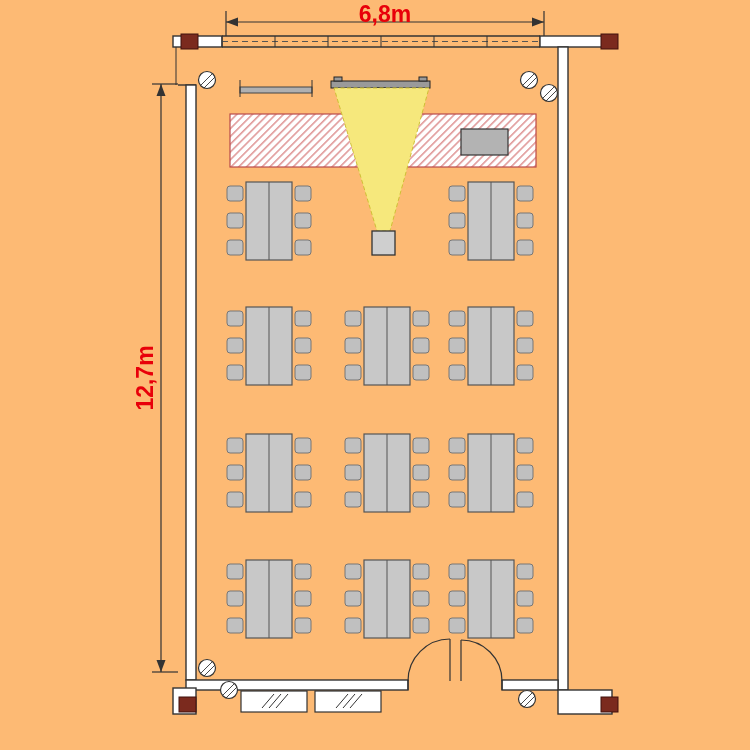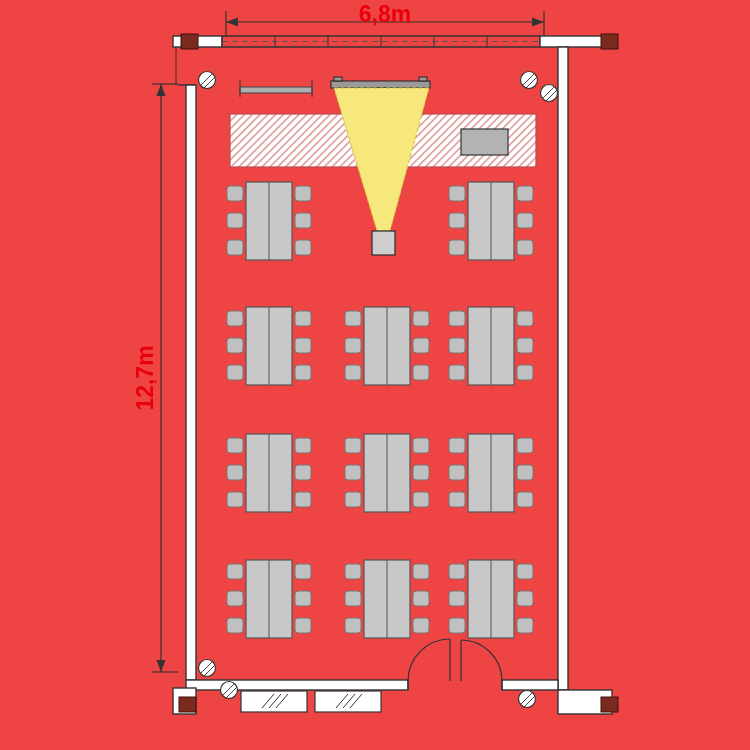--- a/index.html
+++ b/index.html
@@ -2,21 +2,21 @@
 <html style="--dimension-text: #e8000a; --wall-line: #333333; --table-fill: #c8c8c8; --table-stroke: #555555; --chair-fill: #c0c0c0; --chair-stroke: #777777; --cone-fill: #f6e87c; --cone-stroke: #cfc035; --hatch-stroke: #b94a4a; --hatch-line: #e09999; --desk-fill: #b3b3b3; --marker-fill: #7b2a1e; --screen-fill: #9a9a9a;"><head>
 <meta charset="utf-8">
 <style>
   html, body {
     margin: 0; padding: 0;
     background: #ffffff;
     width: 750px; height: 750px;
     overflow: hidden;
     font-family: "Liberation Sans", sans-serif;
   }
-  .stage { position: relative; width: 750px; height: 750px; background: #ef4444; }
+  .stage { position: relative; width: 750px; height: 750px; background: #fdba74; }
   svg { display: block; }
 
   .wall        { fill: #ffffff; stroke: var(--wall-line, #333333); stroke-width: 1.4; }
   .wline       { stroke: var(--wall-line, #333333); stroke-width: 1.4; fill: none; }
   .thin        { stroke-width: 1; }
   .dashedline  { stroke: #555; stroke-width: 1; stroke-dasharray: 6 4; fill: none; }
   .marker      { fill: var(--marker-fill, #7b2a1e); stroke: #40100c; stroke-width: 1; }
   .column      { fill: #ffffff; stroke: #333; stroke-width: 1.2; }
   .colhatch    { stroke: #333; stroke-width: 0.9; }
   .table       { fill: var(--table-fill, #c8c8c8); stroke: var(--table-stroke, #555555); stroke-width: 1.2; }

